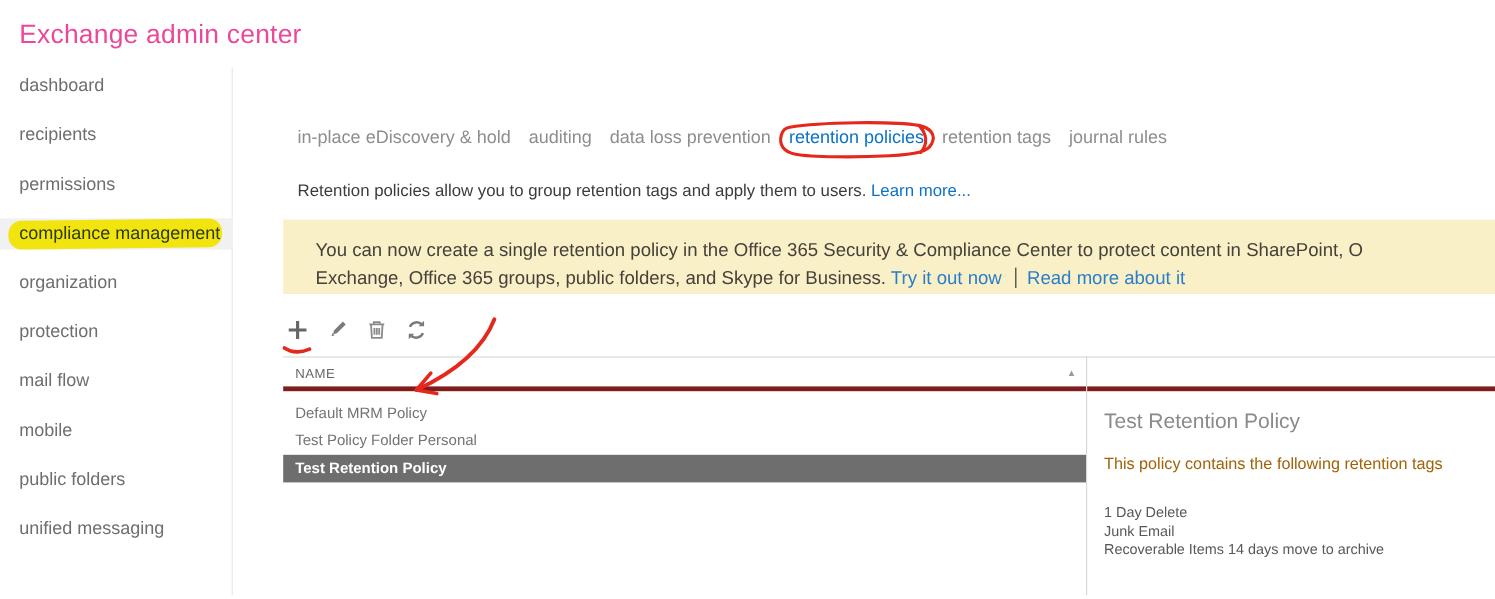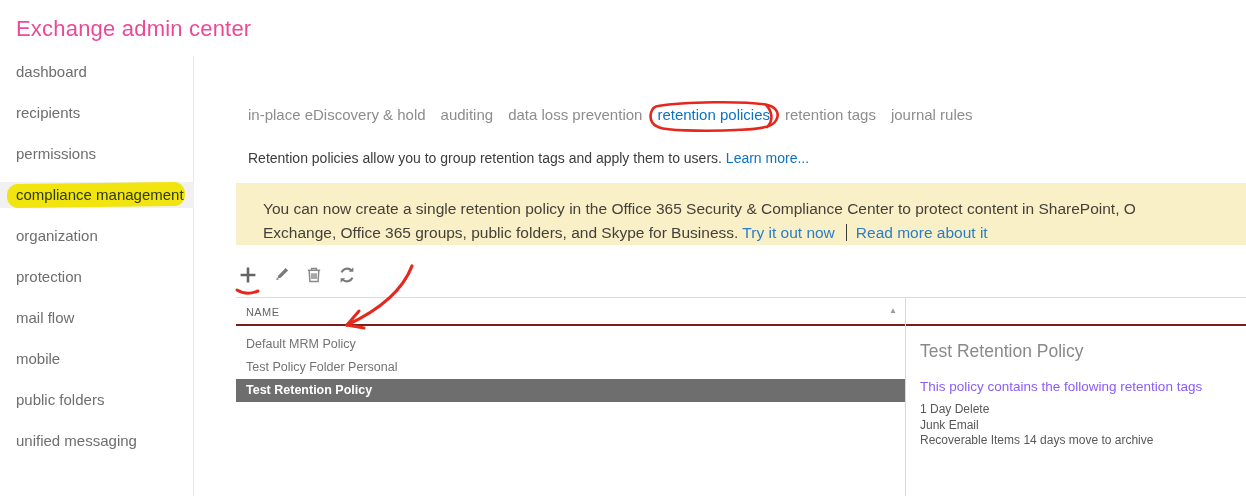--- a/index.html
+++ b/index.html
@@ -42,34 +42,34 @@
   .banner .blue-link { color:#2A7DC8;text-align:right; }
   .vbar { display:inline-block; width:1px; height:17px; background:#3a3a3a; vertical-align:-3px;
     margin:0 9px 0 11px; }
 
   
   .toolbar { position:absolute; left:235px; top:262px; display:flex; gap:7px; }
   .tool-btn { width:26px; height:26px; display:flex; align-items:center; justify-content:center; cursor:pointer; }
 
   
   .grid-header { position:absolute; left:236px; right:0; top:297px; height:29px;
-    border-top:1px solid #dadada; border-bottom:2px solid #7f1d1d; }
+    border-top:1px solid #dadada; border-bottom:4px solid #7f1d1d; }
   .col-name { position:absolute; left:10px; top:8px; font-size:11px; color:#666; letter-spacing:.4px; }
   .sort-glyph { position:absolute; left:653px; top:8px; font-size:8px; color:#9a9a9a; }
   .pane-divider { position:absolute; left:905px; top:297px; bottom:3px; width:1px; background:#d9d9d9; }
   .rows { position:absolute; left:236px; top:333px; width:669px; }
   .row { height:23px; line-height:23px; padding-left:10px; font-size:12.5px; color:#737373;
     cursor:pointer; white-space:nowrap; }
   .row.selected { background:#6E6E6E; color:#fff; font-weight:bold; }
 
   
   .details { position:absolute; left:920px; top:341px; width:316px; }
   .details-title { font-size:17.5px; color:#8a8a8a; font-weight:400; }
-  .details-sub { margin-top:17px; font-size:13.5px; color:#8b5cf6; }
-  .details-tags { margin-top:8px; font-size:12px; line-height:15.5px; color:#585858; }
+  .details-sub { margin-top:17px; font-size:13.5px; color:#a16207; }
+  .details-tags { margin-top:26px; font-size:12px; line-height:15.5px; color:#585858; }
 
   
   .anno-overlay { position:absolute; left:0; top:0; width:1246px; height:499px;
     pointer-events:none; z-index:50; }
   .anno-overlay path { stroke:#E5271C; fill:none; stroke-linecap:round; stroke-linejoin:round; }
 </style>
 </head>
 <body>
 
 <div class="app-title">Exchange admin center</div>

